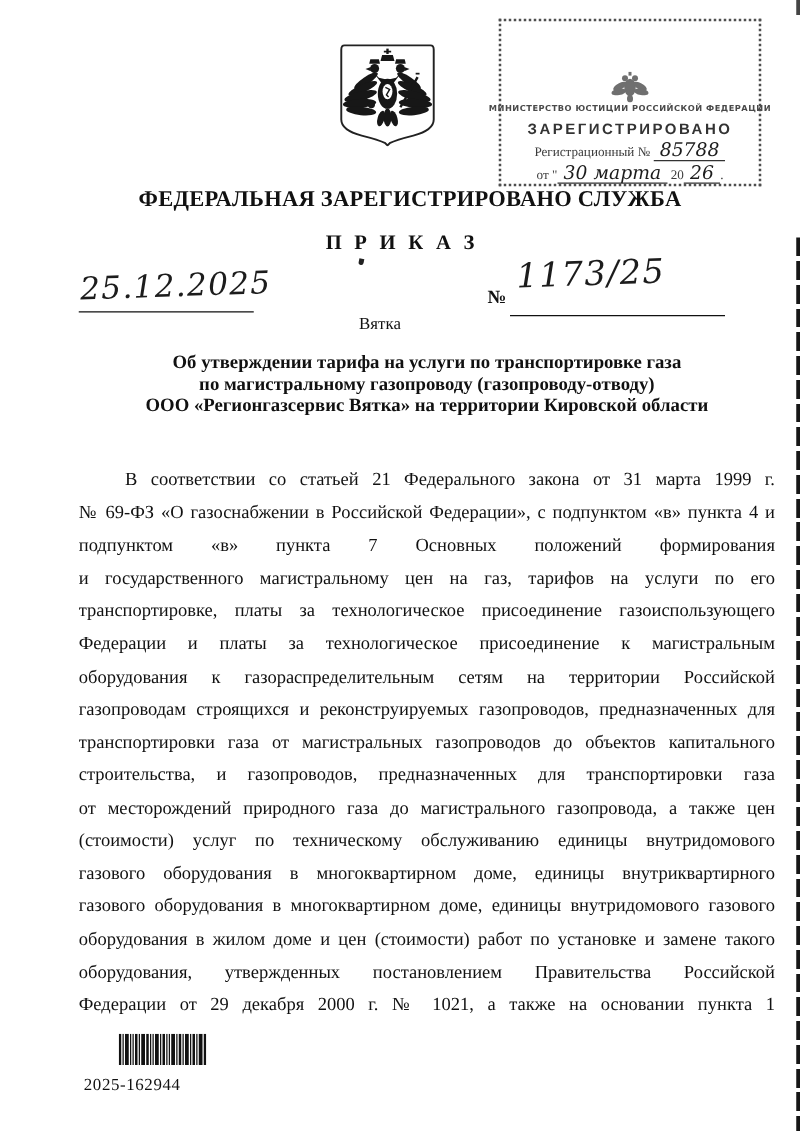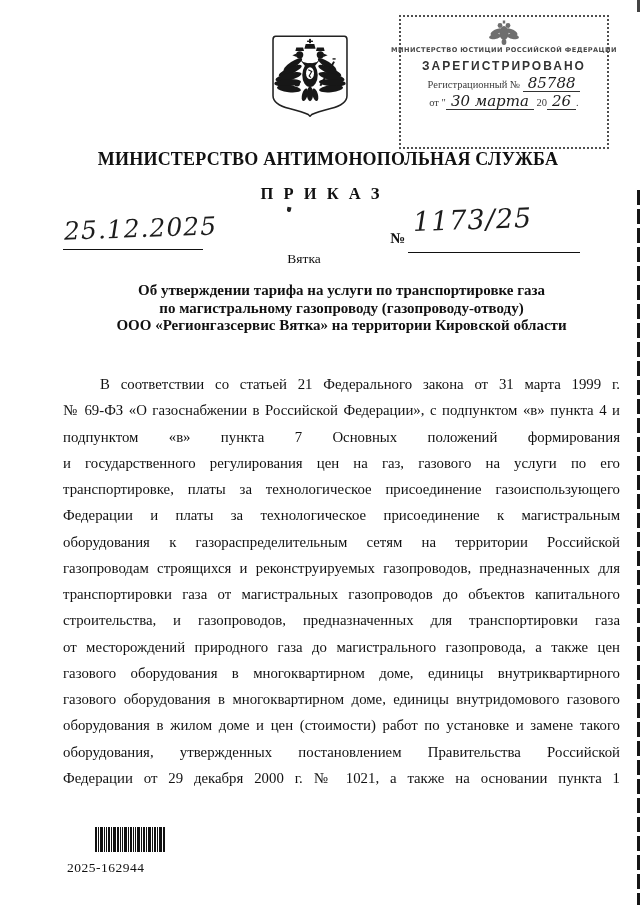--- a/index.html
+++ b/index.html
@@ -10,21 +10,21 @@
   }
 
   
   .emblem { position:absolute; left:267px; top:33px; width:86px; height:84px; }
 
   
   .stamp {
     position:absolute; left:399px; top:15px; width:210px; height:134px;
     border:2px dotted #4e4e4e; box-sizing:border-box;
     display:flex; flex-direction:column; align-items:center;
-    background:transparent; color:#3c3c3c; z-index:3;
+    background:transparent; color:#3c3c3c; z-index:3;justify-content:flex-end;
   }
   .stamp-eagle { width:30px; height:25px; margin-top:3px; opacity:.85; }
   .stamp-ministry {
     font-family:"DejaVu Sans", sans-serif; font-size:6.6px; font-weight:bold;
     letter-spacing:.4px; white-space:nowrap; color:#4a4a4a; margin-top:1px;
   }
   .stamp-registered {
     font-family:"Liberation Sans", sans-serif; font-size:12px; font-weight:bold;
     letter-spacing:2px; color:#333; margin-top:5px; white-space:nowrap;
   }
@@ -152,49 +152,50 @@
     <div class="stamp-row">
       <span>Регистрационный №</span>
       <span class="hw u">85788</span>
     </div>
     <div class="stamp-row stamp-date-row">
       <span>от "</span><span class="hw u">30 марта</span>
       <span>20</span><span class="hw u">26</span><span>.</span>
     </div>
   </div>
 
-  <div class="agency-title">МИНИСТЕРСТВО АНТИМОНОПОЛЬНАЯ СЛУЖБА</div>
+  <div class="agency-title">ФЕДЕРАЛЬНАЯ ЗАРЕГИСТРИРОВАНО СЛУЖБА</div>
   <div class="doc-type">П Р И К А З</div>
   <div class="artifact-comma"></div>
 
   <div class="hw hw-date">25.12.2025</div>
   <div class="date-underline"></div>
   <div class="number-label">№</div>
   <div class="hw hw-number">1173/25</div>
   <div class="number-underline"></div>
   <div class="city">Вятка</div>
 
   <div class="subject">
       <div class="subject-line">Об утверждении тарифа на услуги по транспортировке газа</div>
       <div class="subject-line">по магистральному газопроводу (газопроводу-отводу)</div>
       <div class="subject-line">ООО «Регионгазсервис Вятка» на территории Кировской области</div>
     </div>
 
   <div class="body-text">
       <div class="body-line">В соответствии со статьей 21 Федерального закона от 31 марта 1999 г.</div>
       <div class="body-line">№ 69-ФЗ «О газоснабжении в Российской Федерации», с подпунктом «в» пункта 4 и</div>
       <div class="body-line">подпунктом «в» пункта 7 Основных положений формирования</div>
-      <div class="body-line">и государственного регулирования цен на газ, газового на услуги по его</div>
+      <div class="body-line">и государственного магистральному цен на газ, тарифов на услуги по его</div>
       <div class="body-line">транспортировке, платы за технологическое присоединение газоиспользующего</div>
       <div class="body-line">Федерации и платы за технологическое присоединение к магистральным</div>
       <div class="body-line">оборудования к газораспределительным сетям на территории Российской</div>
       <div class="body-line">газопроводам строящихся и реконструируемых газопроводов, предназначенных для</div>
       <div class="body-line">транспортировки газа от магистральных газопроводов до объектов капитального</div>
       <div class="body-line">строительства, и газопроводов, предназначенных для транспортировки газа</div>
       <div class="body-line">от месторождений природного газа до магистрального газопровода, а также цен</div>
+      <div class="body-line">(стоимости) услуг по техническому обслуживанию единицы внутридомового</div>
       <div class="body-line">газового оборудования в многоквартирном доме, единицы внутриквартирного</div>
       <div class="body-line">газового оборудования в многоквартирном доме, единицы внутридомового газового</div>
       <div class="body-line">оборудования в жилом доме и цен (стоимости) работ по установке и замене такого</div>
       <div class="body-line">оборудования, утвержденных постановлением Правительства Российской</div>
       <div class="body-line">Федерации от 29 декабря 2000 г. № 1021, а также на основании пункта 1</div>
     </div>
 
   <svg class="barcode" viewBox="0 0 70 25" preserveAspectRatio="none" xmlns="http://www.w3.org/2000/svg">
     <g fill="#111">
       <rect x="0" y="0" width="2" height="25"></rect>

